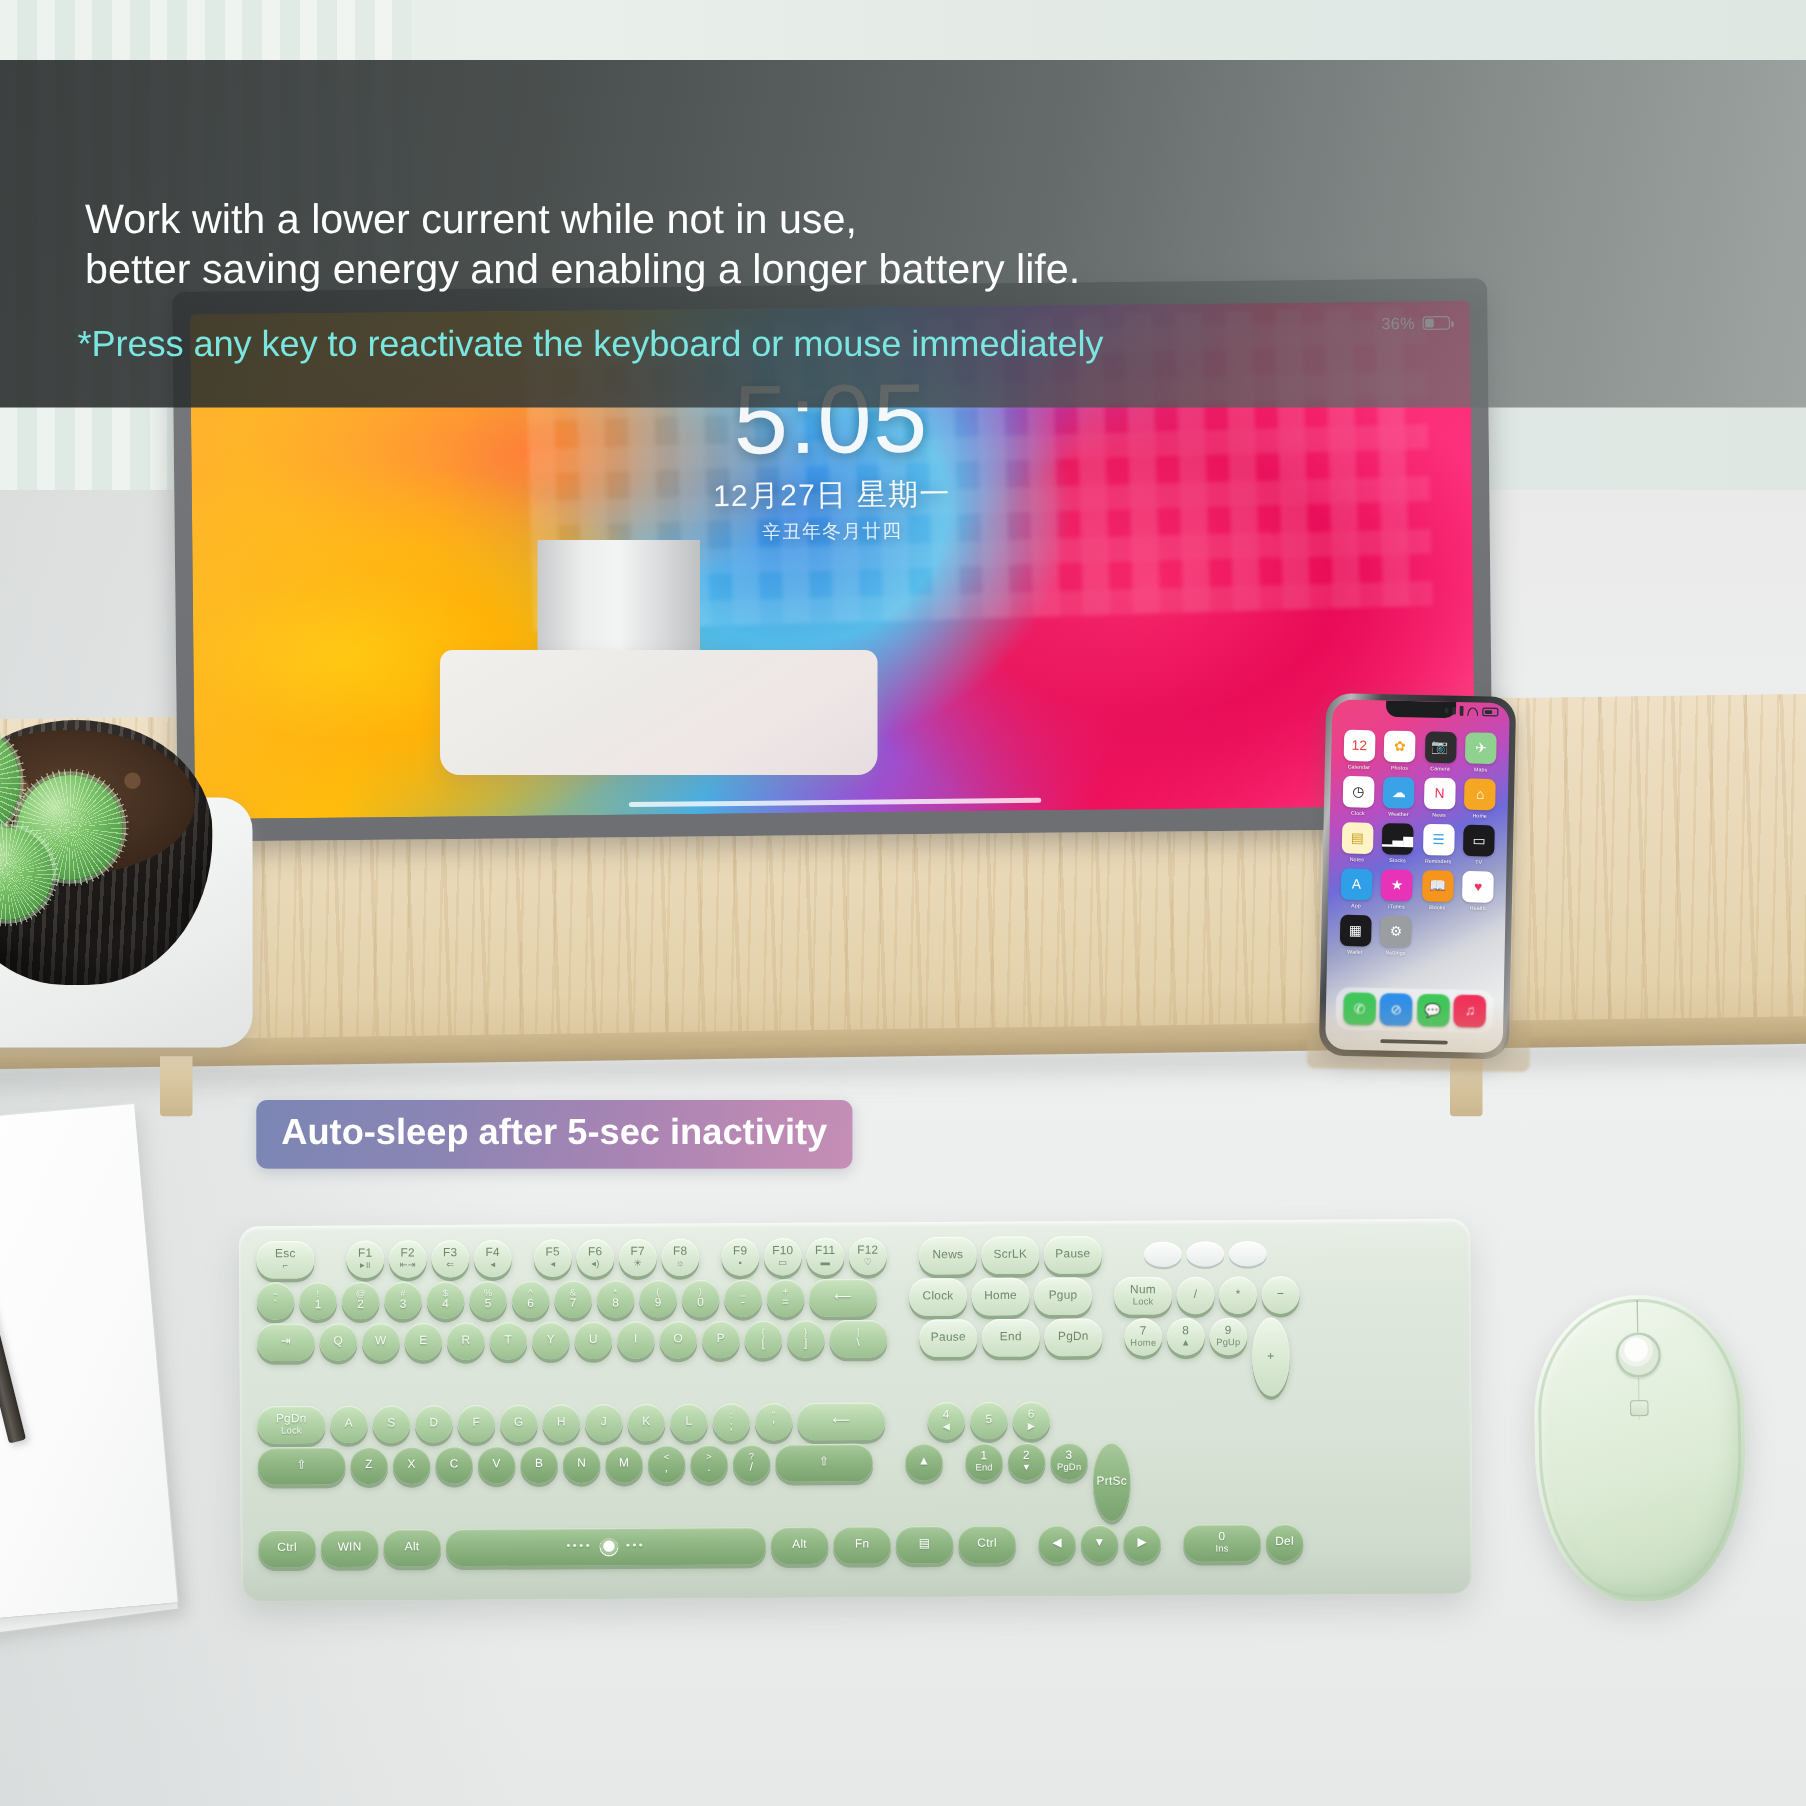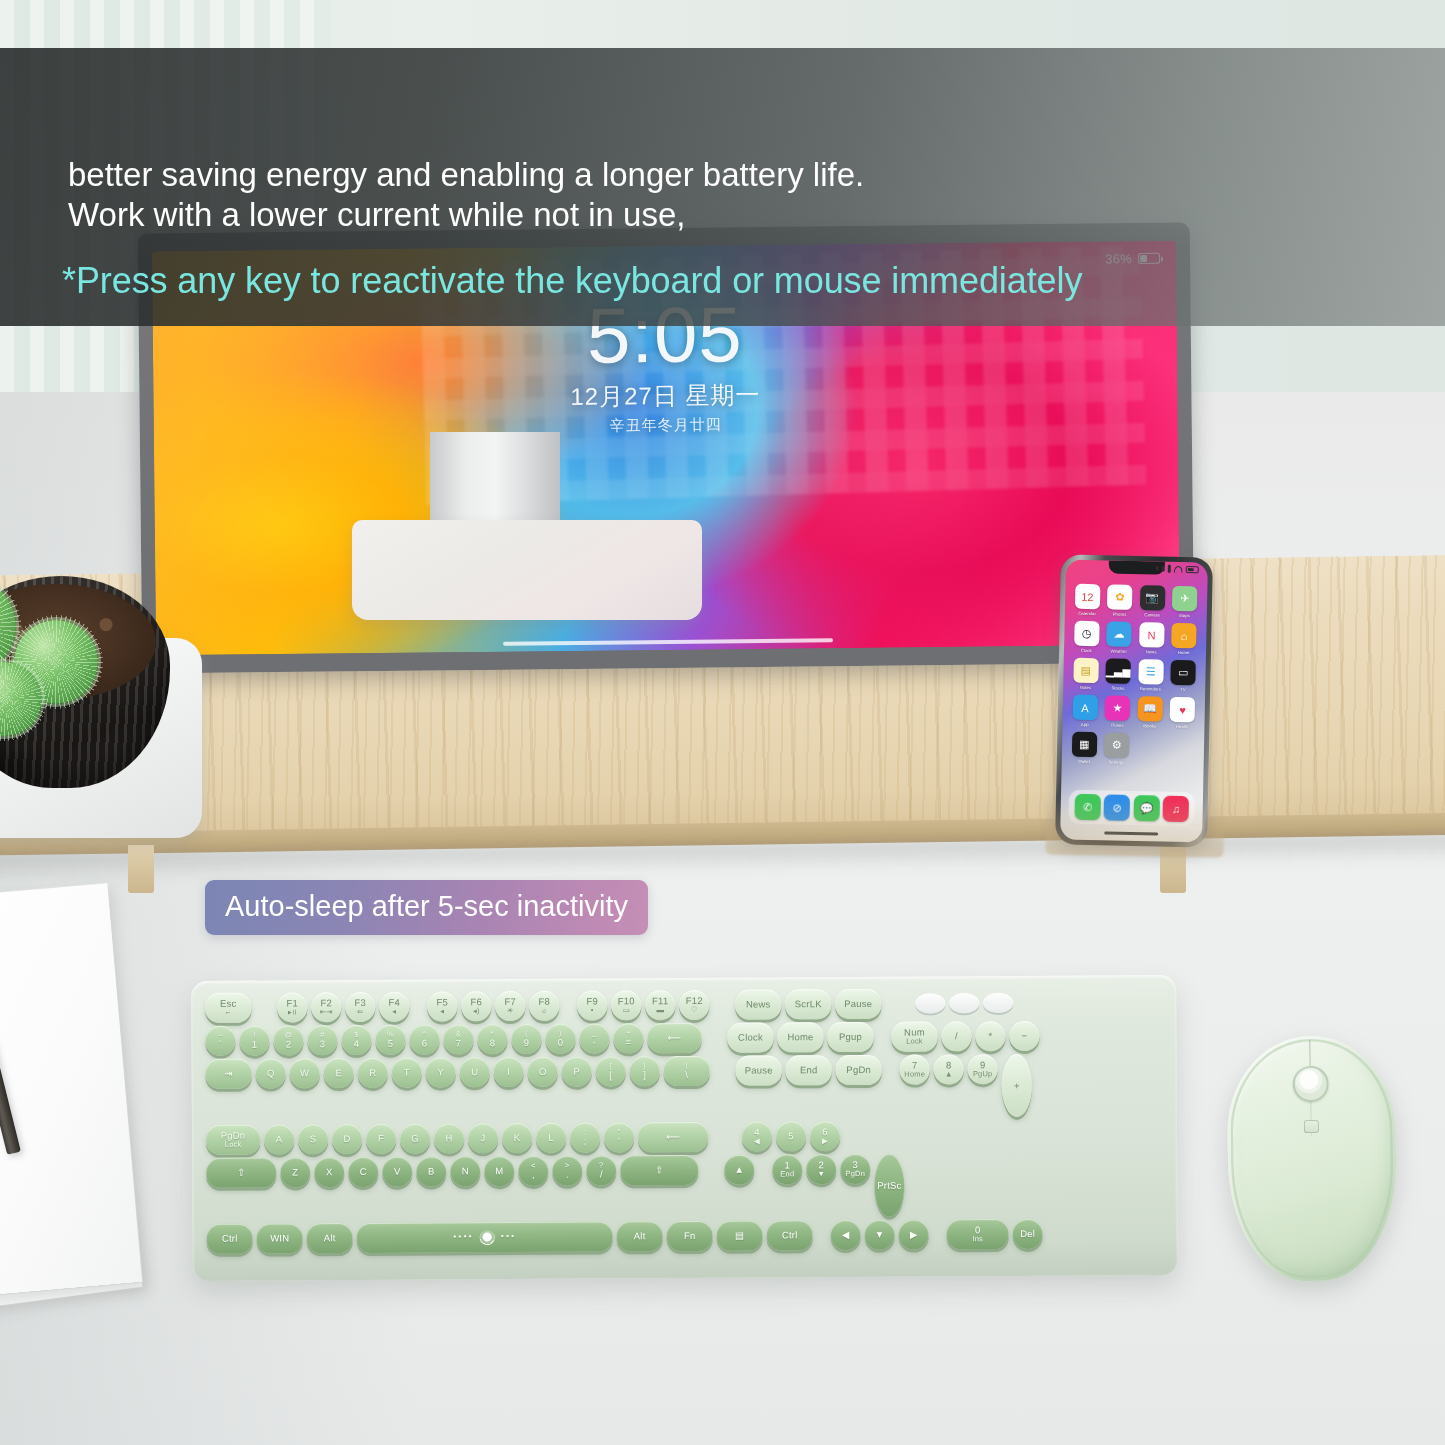--- a/index.html
+++ b/index.html
@@ -326,26 +326,26 @@
     font-size: 58px; font-weight: 700; color: #ffffff;
     letter-spacing: -0.5px; line-height: 1;
     font-family: "Liberation Sans", sans-serif;
   }
   .ov-sub {
     position: absolute; left: 68px; top: 155px;
     font-size: 33px; font-weight: 400; color: #fefefe; line-height: 1.22;
   }
   .ov-note {
     position: absolute; left: 62px; top: 260px;
-    font-size: 36px; font-weight: 400; color: #79e6e0; letter-spacing: -0.1px;
+    font-size: 29px; font-weight: 400; color: #79e6e0; letter-spacing: -0.1px;
   }
 
   
   .badge {
-    position: absolute; color: #ffffff; font-size: 29px; font-weight: 400;
+    position: absolute; color: #ffffff; font-size: 29px; font-weight: 700;
     padding: 10px 20px 12px 20px; border-radius: 9px;
     background: linear-gradient(100deg, #7b86b4 0%, #8b85b4 32%, #a884b3 62%, #bd8ab4 86%, #c58fb6 100%);
     box-shadow: 0 3px 10px rgba(130,130,150,.30);
     white-space: nowrap;
   }
   .badge.b1 { left: 205px; top: 880px; }
   .badge.b2 { left: 822px; top: 1318px; }
 </style>
 </head>
 <body>
@@ -901,20 +901,20 @@
 
   <div class="mouse">
     <div class="mouse-rim"></div>
     <div class="mouse-split"></div>
     <div class="mouse-wheel"></div>
     <div class="mouse-dpi"></div>
   </div>
 
   <div class="overlay"></div>
   <div class="ov-sub">
+    <div>Work with a lower current while not in use,</div>
     <div>better saving energy and enabling a longer battery life.</div>
-    <div>Work with a lower current while not in use,</div>
   </div>
   <div class="ov-note">*Press any key to reactivate the keyboard or mouse immediately</div>
 
   <div class="badge b1">Auto-sleep after 5-sec inactivity</div>
 
 </div>
 
 </body></html>

